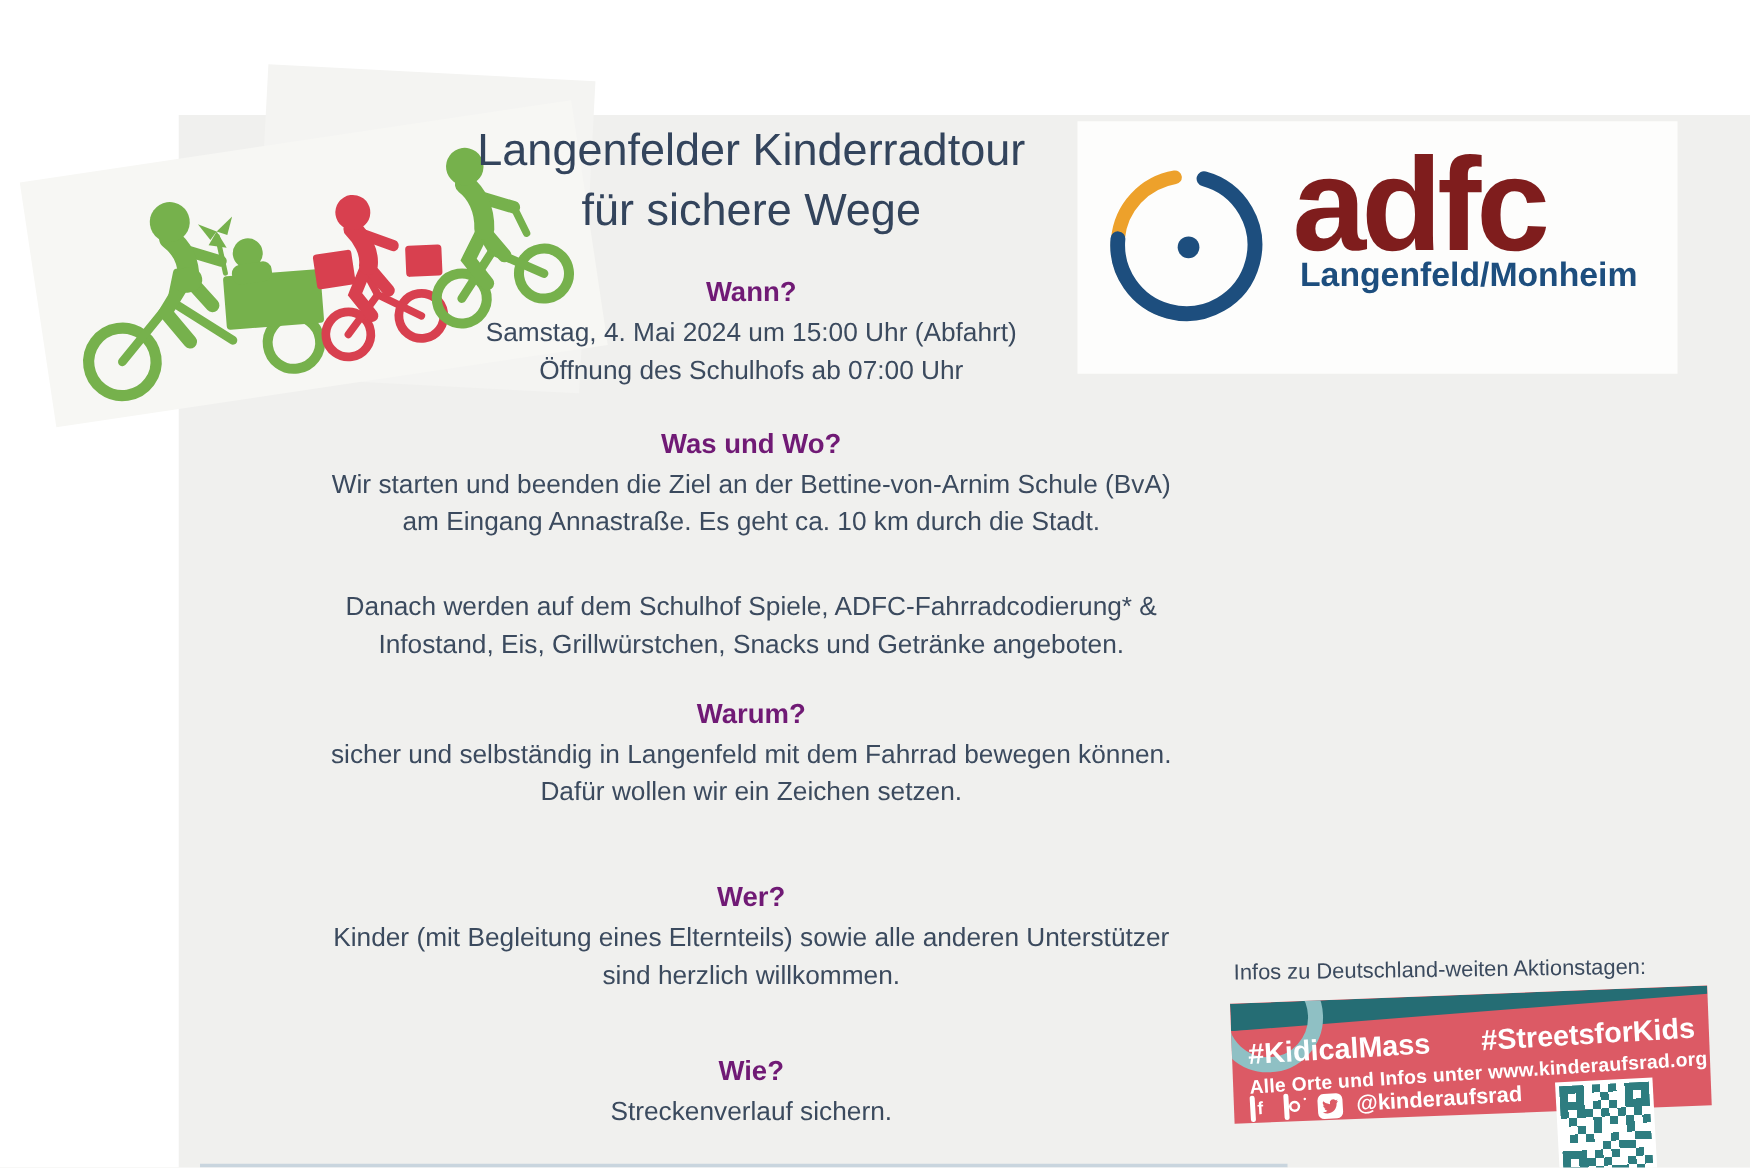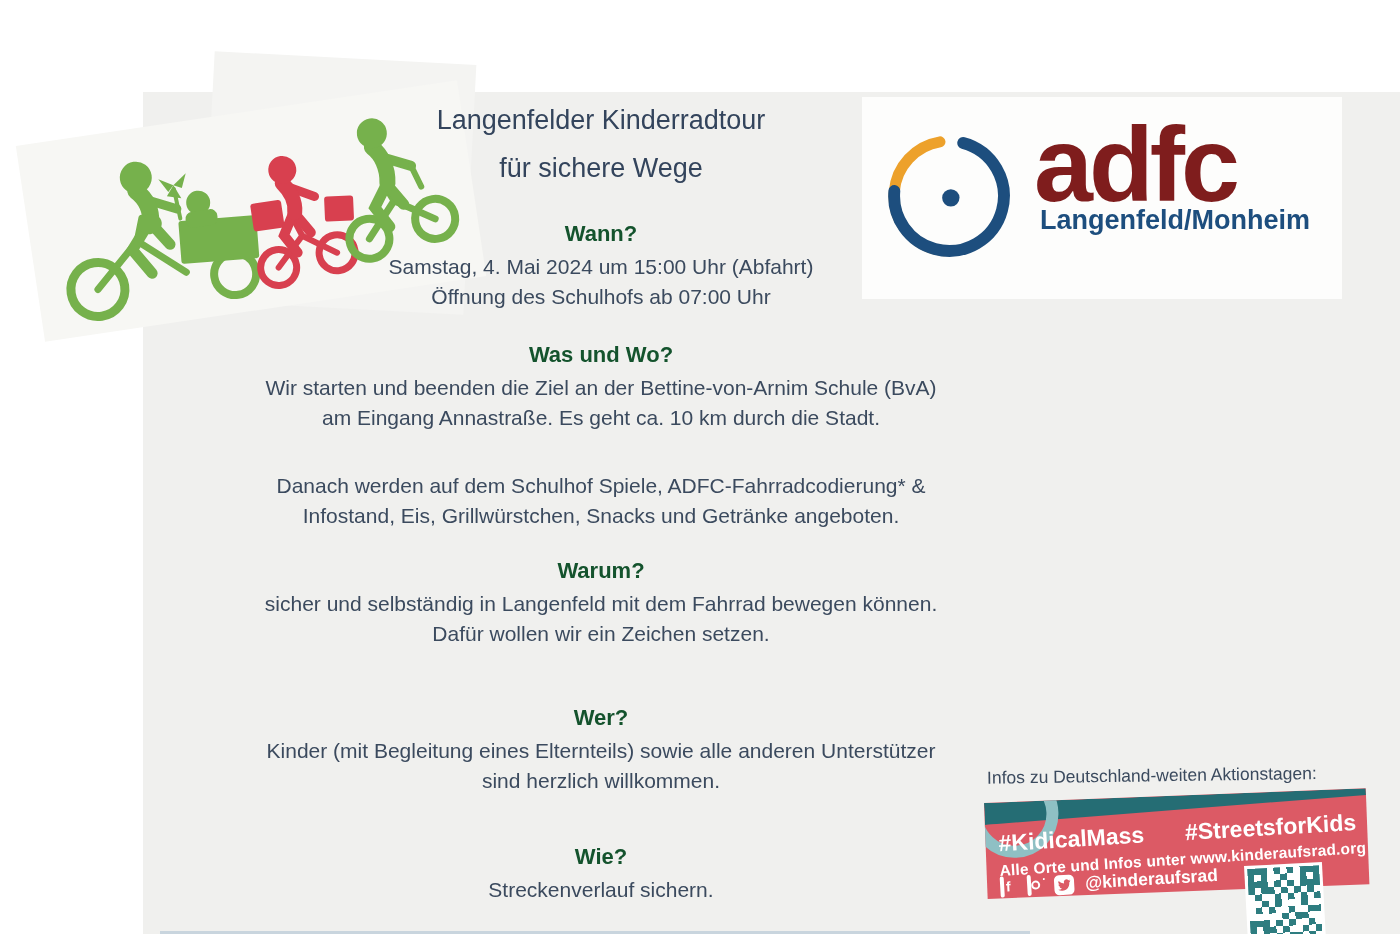--- a/index.html
+++ b/index.html
@@ -13,23 +13,23 @@
   .main-card{position:absolute;left:143px;top:92px;width:1257px;height:842px;background:#f0f0ee;}
   .bottom-strip{position:absolute;left:160px;bottom:0;width:870px;height:3px;background:#aabfd2;opacity:.55;}
 
   
   .bike-card-b{position:absolute;left:208px;top:58px;width:262px;height:250px;background:#f4f4f2;transform:rotate(3deg);}
   .bike-card{position:absolute;left:28px;top:112px;width:446px;height:198px;background:#f7f7f4;transform:rotate(-8.5deg);}
   .bike-card svg{position:absolute;left:2px;top:4px;}
 
   
   .content{position:absolute;left:145px;top:0;width:912px;text-align:center;}
-  .title{position:absolute;left:0;top:96px;width:100%;font-size:27px;line-height:48px;color:#33445c;}
+  .title{position:absolute;left:0;top:96px;width:100%;font-size:36px;line-height:48px;color:#33445c;}
   .section{position:absolute;left:0;width:100%;font-size:21px;line-height:30px;color:#3b4a5e;}
-  .section .h{font-weight:700;font-size:22px;line-height:28px;margin-bottom:4px;color:#14532d;}
+  .section .h{font-weight:700;font-size:22px;line-height:28px;margin-bottom:4px;color:#701a75;}
   .section .l{white-space:nowrap;}
   .section .gap{margin-top:38px;}
   .s0{top:220px}.s1{top:341px}.s2{top:557px}.s3{top:704px}.s4{top:843px}
 
   
   .adfc-card{position:absolute;left:862px;top:97px;width:480px;height:202px;background:#fdfdfc;}
   .adfc-word{position:absolute;left:172px;top:14px;font-size:106px;line-height:106px;font-weight:700;letter-spacing:-4px;color:#7f1d1d;}
   .adfc-sub{position:absolute;left:178px;top:108px;font-size:27px;font-weight:700;color:#1d4e7e;white-space:nowrap;}
   .adfc-wheel{position:absolute;left:12px;top:24px;}
 

